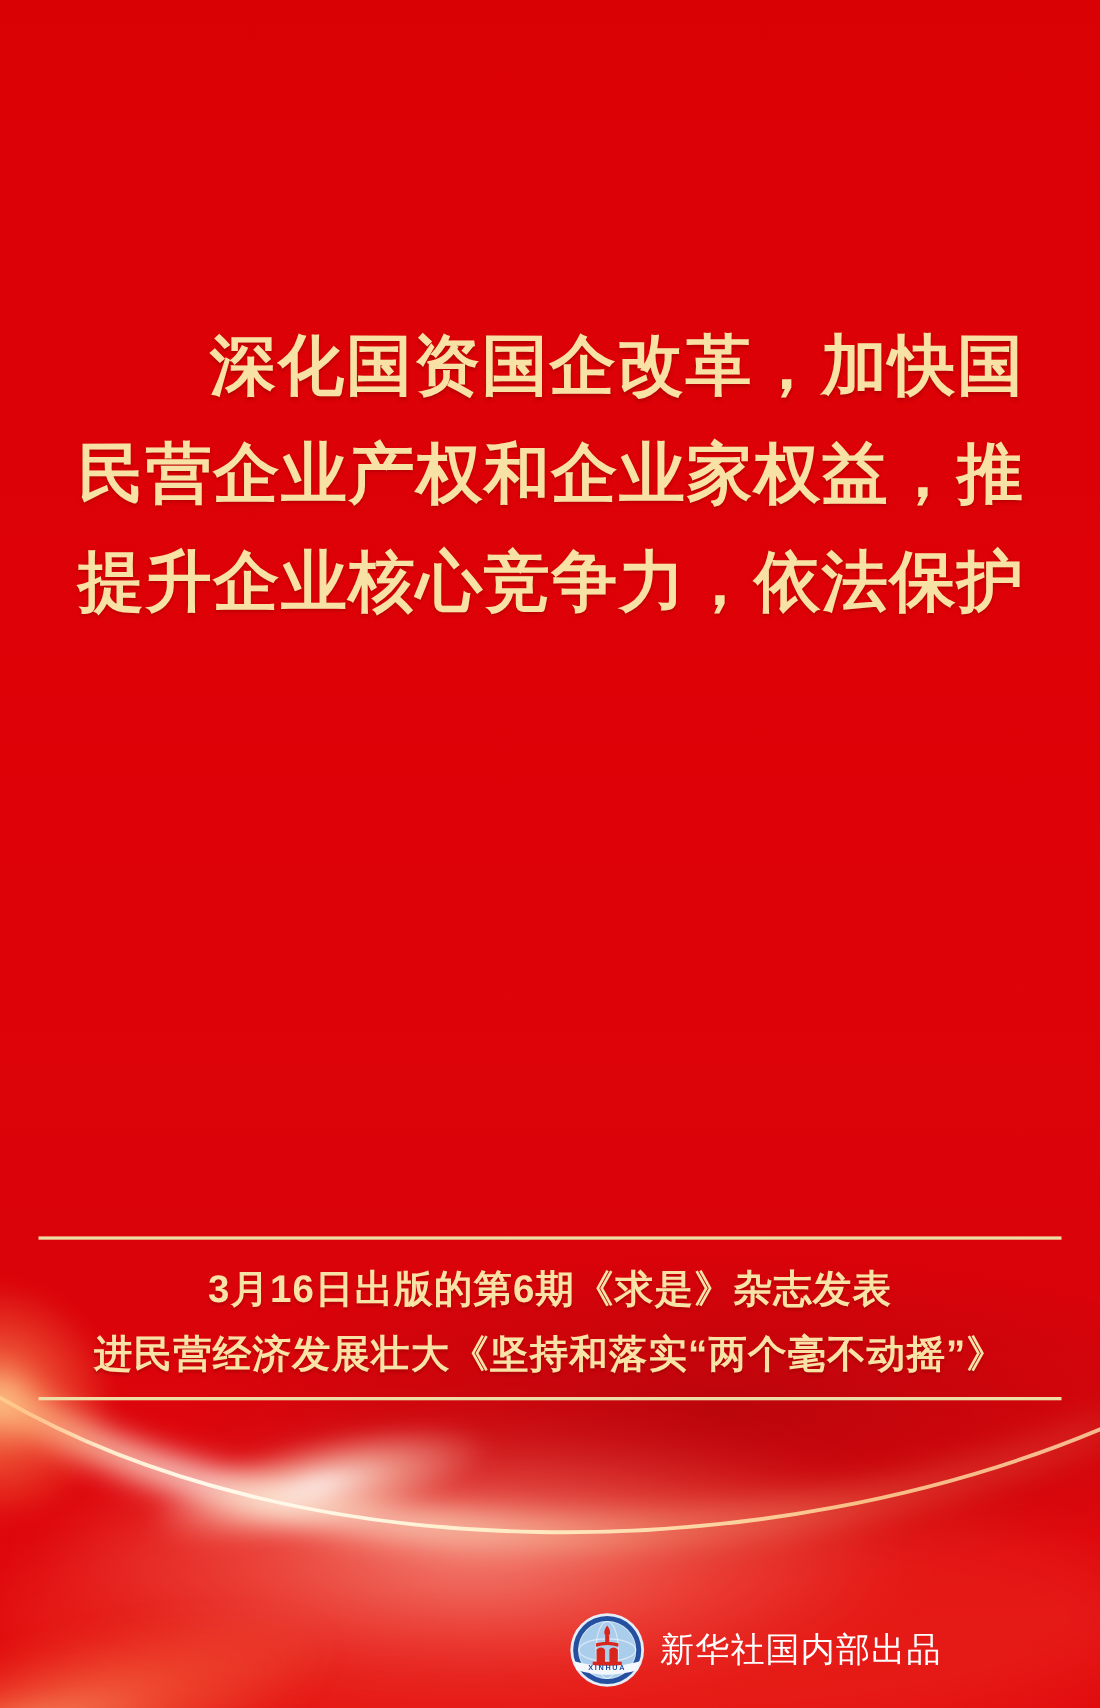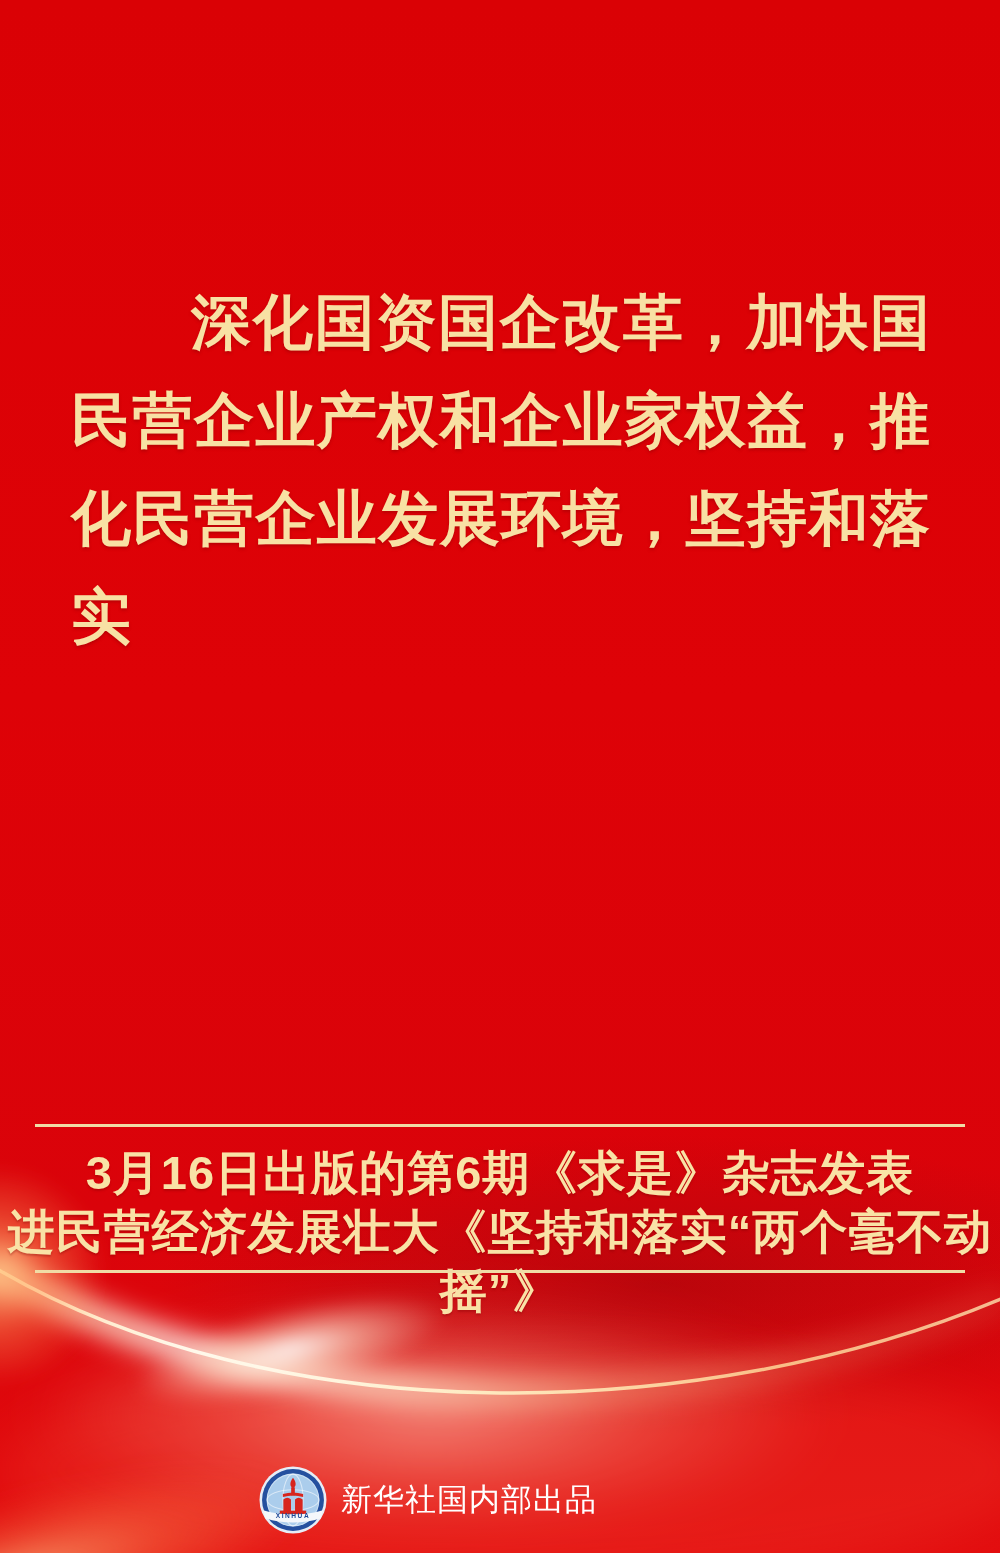--- a/index.html
+++ b/index.html
@@ -15,21 +15,21 @@
   .bg-fx {
     position: absolute;
     left: 0; top: 0;
     width: 1000px; height: 1553px;
     pointer-events: none;
   }
   
   .quote {
     position: absolute;
     left: 71px;
-    top: 274px;
+    top: 284px;
     width: 859px;
     font-family: "Liberation Serif", "DejaVu Serif", serif;
     font-weight: 700;
     font-size: 60px;
     line-height: 98px;
     color: #f8e1a4;
     text-shadow: 0 2px 3px rgba(120,0,0,0.35);
   }
   .quote .tline {
     text-align: justify;
@@ -49,34 +49,34 @@
   .divider.bottom { top: 1270px; }
   
   .caption {
     position: absolute;
     left: 0;
     top: 1143px;
     width: 1000px;
     text-align: center;
     color: #f9e2a6;
     font-weight: 700;
-    font-size: 47px;
+    font-size: 35px;
     line-height: 59px;
     letter-spacing: 1px;
     text-shadow: 0 2px 2px rgba(120,0,0,0.3);
   }
   
   .footer {
     position: absolute;
     left: 0;
     top: 1466px;
     width: 856px;
     display: flex;
     align-items: center;
-    justify-content: center;
+    justify-content: flex-end;
     gap: 14px;
   }
   .footer .publisher {
     color: #ffffff;
     font-size: 31px;
     font-weight: 500;
     letter-spacing: 1px;
   }
   .logo { width: 68px; height: 68px; display: block; }
 </style>
@@ -138,21 +138,21 @@
     <path d="M -8 1266 C 270 1432, 700 1428, 1008 1296" fill="none" stroke="url(#arcGlow)" stroke-width="26" filter="url(#b14)"></path>
     <path d="M -8 1266 C 270 1432, 700 1428, 1008 1296" fill="none" stroke="url(#arcLine)" stroke-width="3.5"></path>
     <ellipse cx="290" cy="1350" rx="160" ry="42" fill="url(#glowWhite)" transform="rotate(-13 290 1350)" filter="url(#b8)"></ellipse>
     <circle cx="-5" cy="1275" r="110" fill="url(#glowWarm)" filter="url(#b8)"></circle>
     <ellipse cx="20" cy="1575" rx="300" ry="75" fill="url(#glowWarm)" transform="rotate(-16 20 1575)" filter="url(#b14)" opacity="0.8"></ellipse>
   </svg>
 
   <div class="quote">
       <div class="tline first">深化国资国企改革，加快国</div>
       <div class="tline">民营企业产权和企业家权益，推</div>
-      <div class="tline">化民营企业发展环境，坚持和落实</div>
+      <div class="tline">提升企业核心竞争力，依法保护</div>
     </div>
 
   <div class="divider top"></div>
   <div class="caption">
     <div>3月16日出版的第6期《求是》杂志发表</div>
     <div>进民营经济发展壮大《坚持和落实“两个毫不动摇”》</div>
   </div>
   <div class="divider bottom"></div>
 
   <div class="footer">

